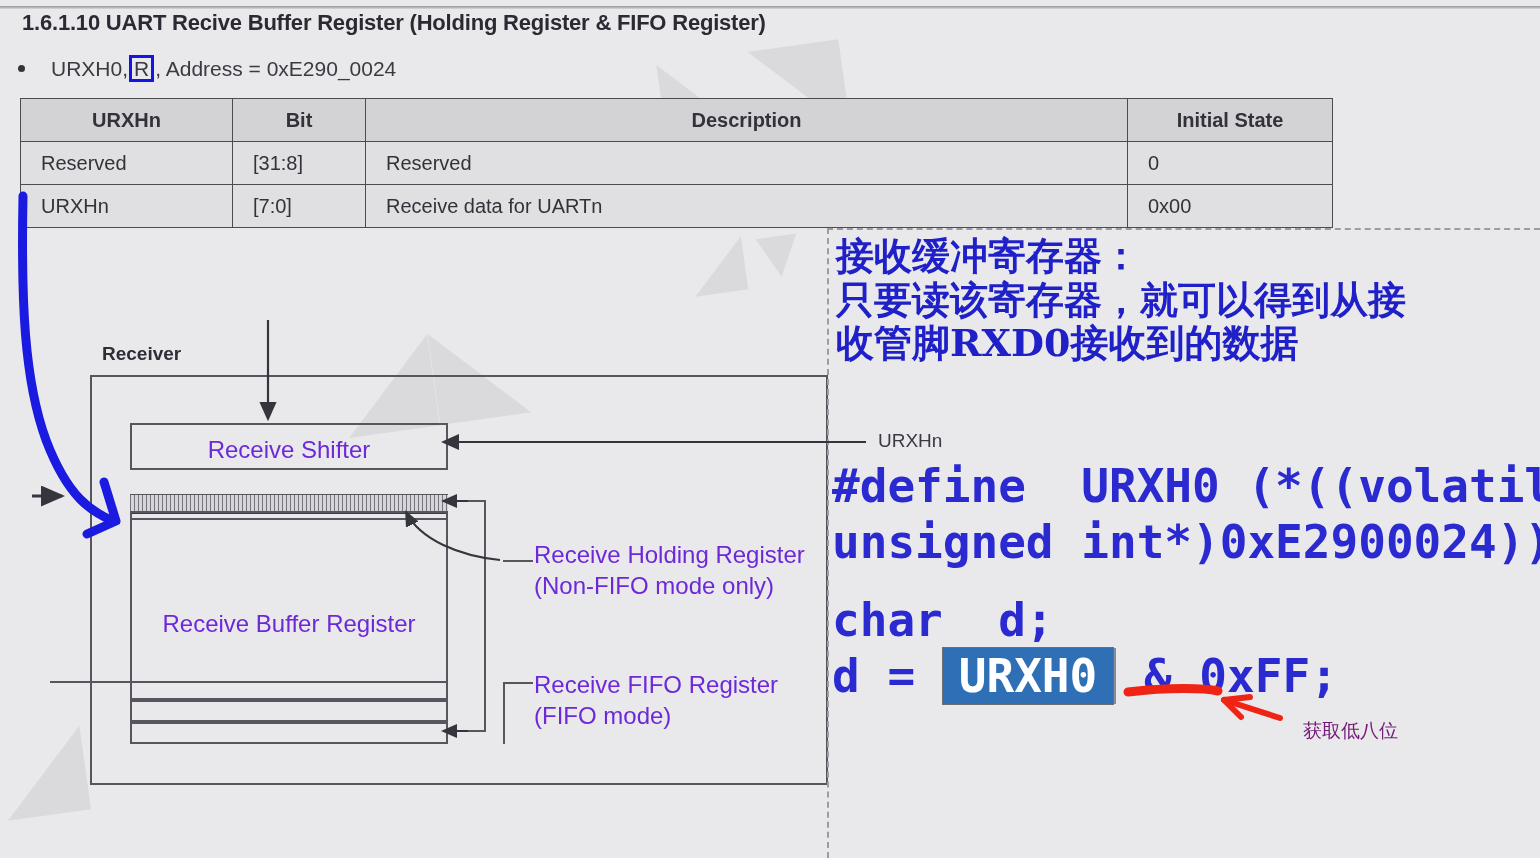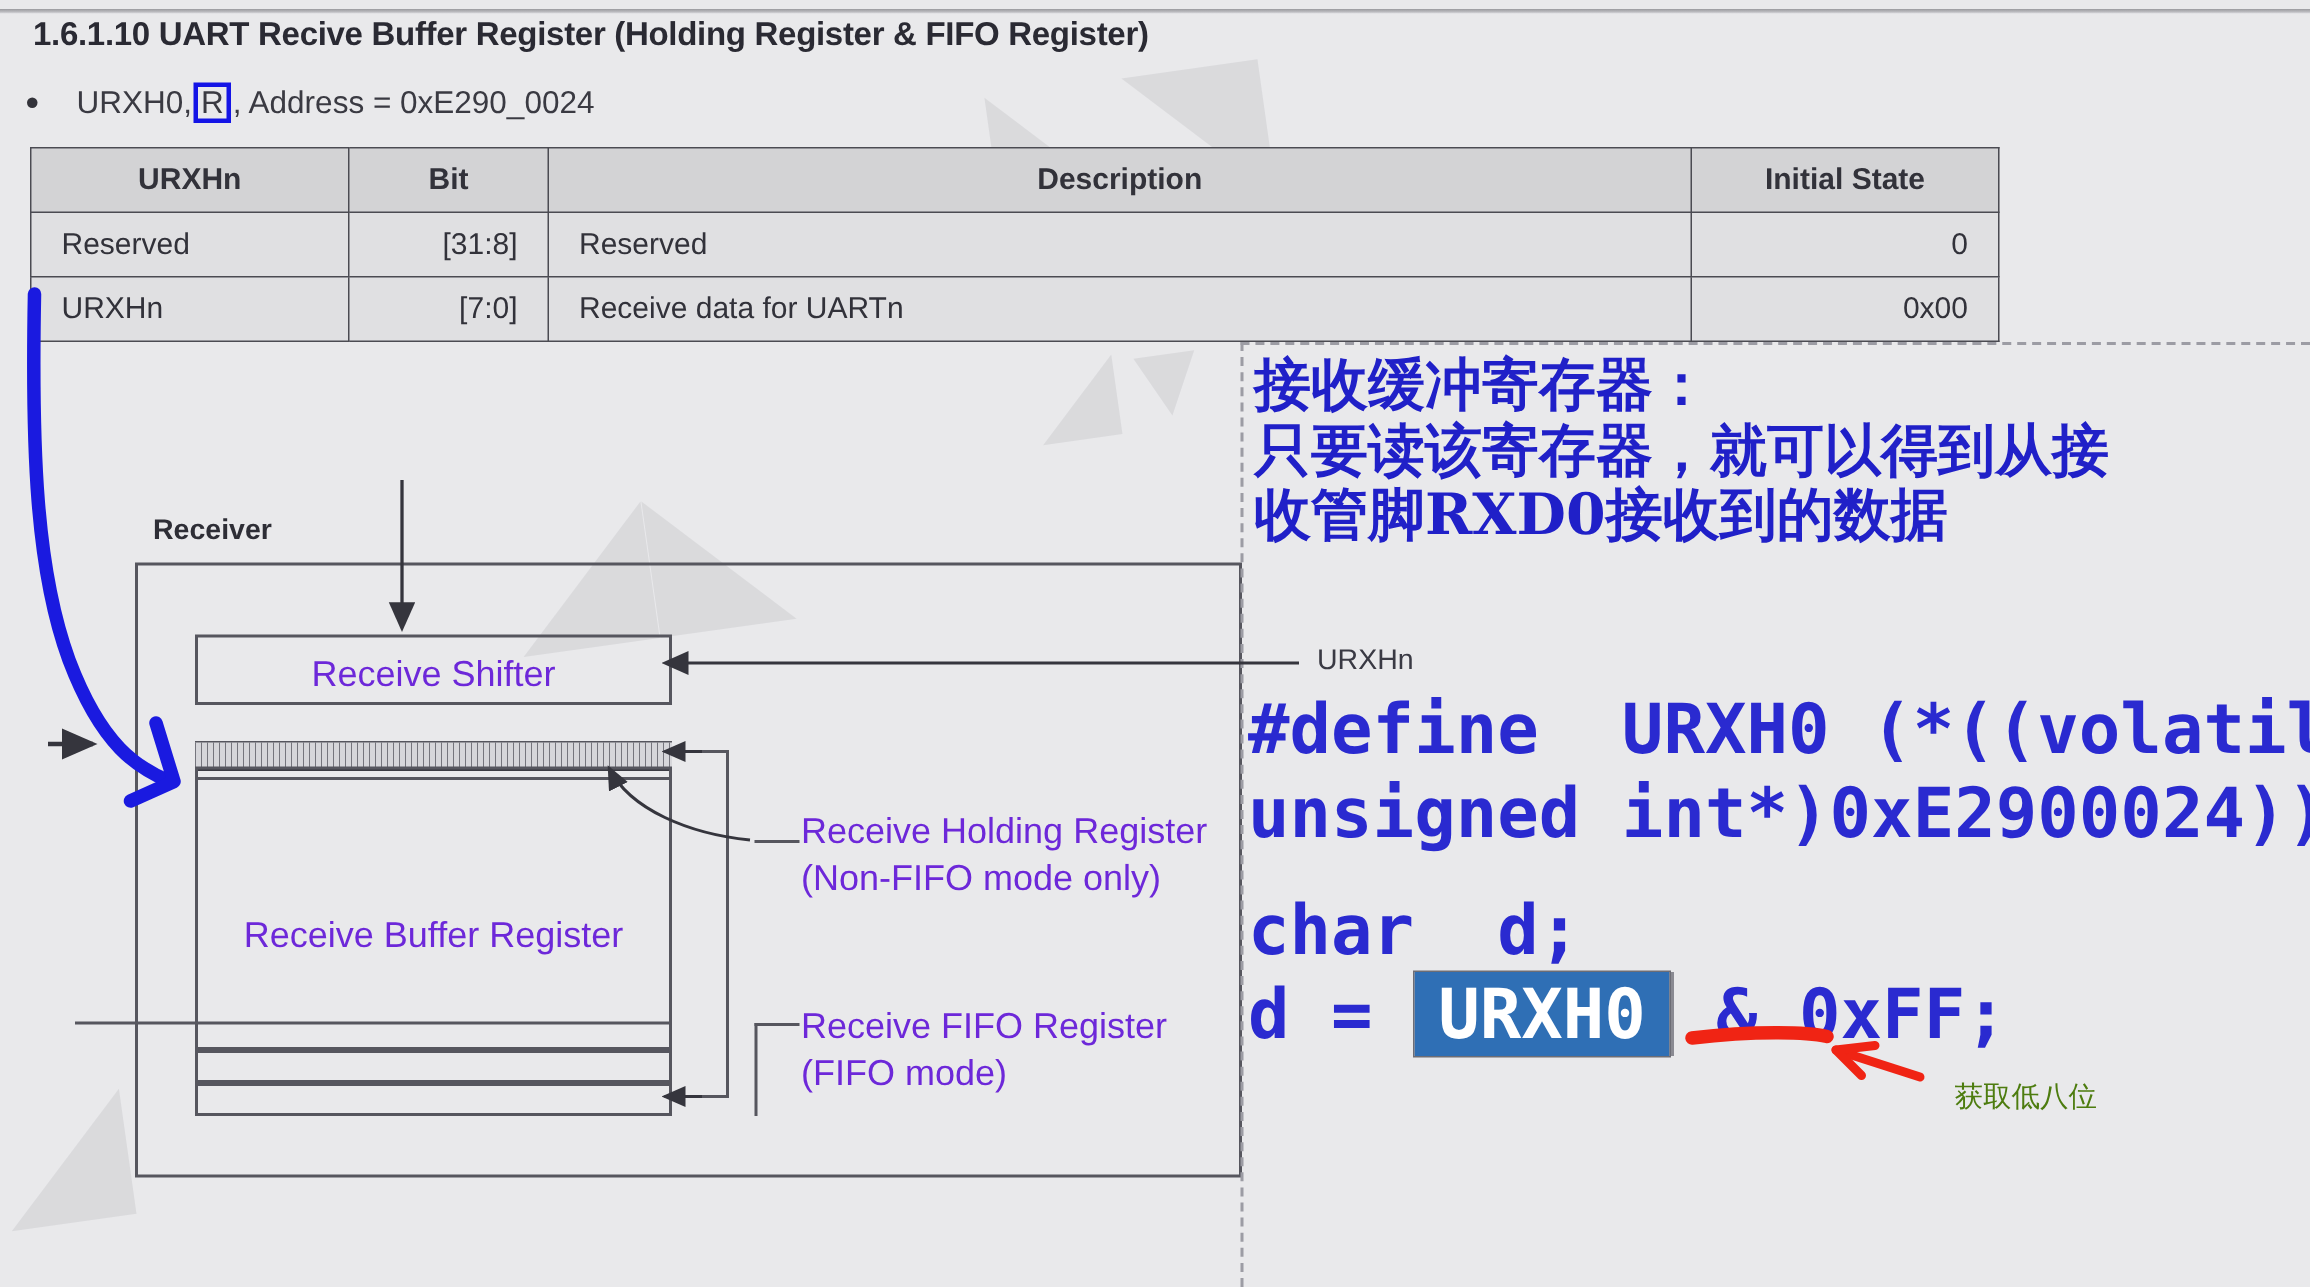--- a/index.html
+++ b/index.html
@@ -86,21 +86,21 @@
     font-size: 20px;
     padding: 0 20px;
     color: #32323a;
   }
   .reg-table th {
     background: #d3d3d5;
     font-weight: bold;
     text-align: center;
     font-size: 20px;
   }
-  .reg-table td.c { text-align: right; }
+  .reg-table td.c { text-align: left; }
   .reg-table td.l { text-align: left; }
   .col-urxhn { width: 212px; }
   .col-bit   { width: 133px; }
   .col-desc  { width: 762px; }
   .col-init  { width: 205px; }
 
   
   .wm {
     position: absolute;
     pointer-events: none;
@@ -201,21 +201,21 @@
     background: #8a8a92;
     color: transparent;
   }
 
   
   .red-note {
     position: absolute;
     left: 1303px;
     top: 718px;
     font-size: 19px;
-    color: #4d7c0f;
+    color: #701a75;
     white-space: nowrap;
   }
 
   svg.overlay {
     position: absolute;
     left: 0; top: 0;
     width: 1540px; height: 858px;
     pointer-events: none;
   }
 </style>

